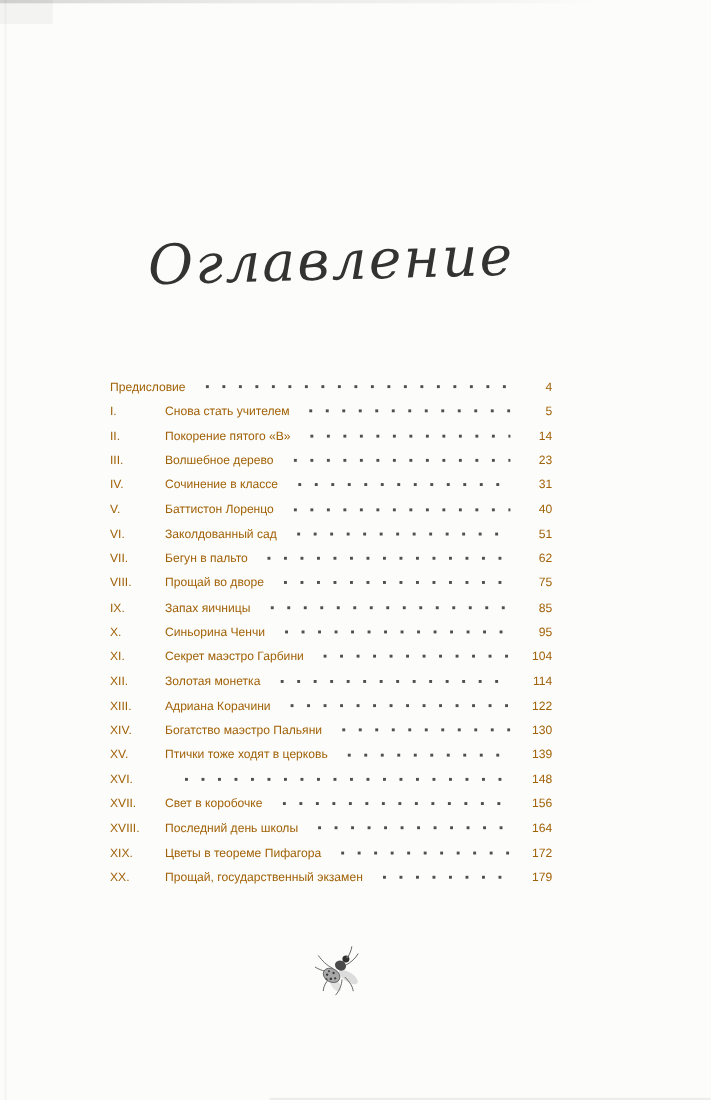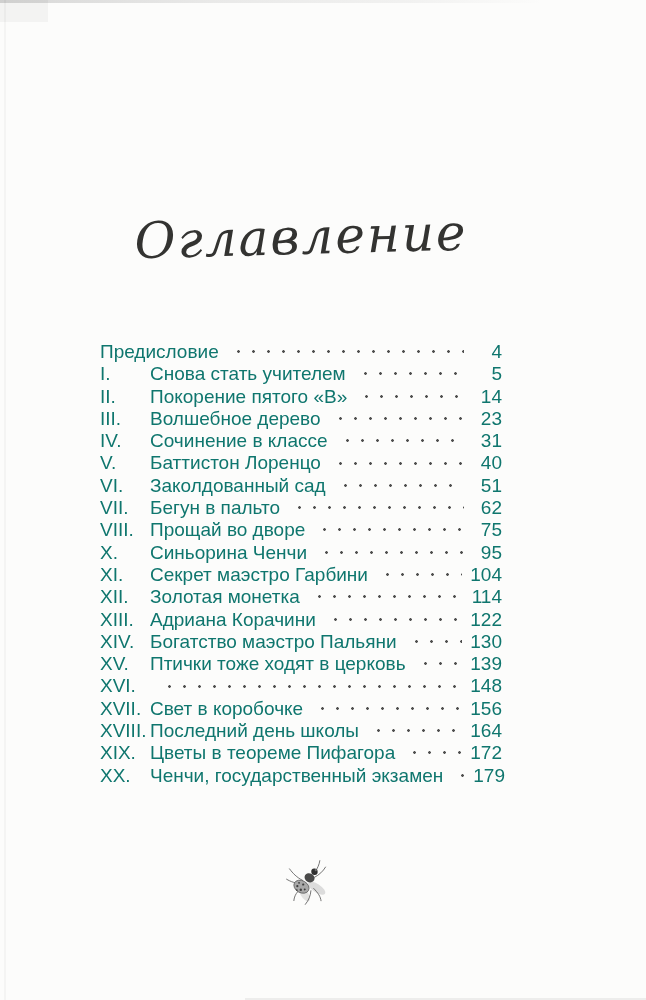--- a/index.html
+++ b/index.html
@@ -40,22 +40,22 @@
     font-style:italic;
     font-weight:normal;
     font-size:50px;
     letter-spacing:2px;
     color:#333331;
     transform:rotate(-1.5deg);
   }
   .toc{
     position:absolute;
     top:341px;left:100px;width:402px;
-    color:#0f766e;
-    font-size:19px;
+    color:#a16207;
+    font-size:11px;
   }
   .toc-row{
     display:flex;
     height:22.3px;
     line-height:22.3px;
     white-space:nowrap;
   }
   .roman{
     min-width:47px;
     flex:0 0 auto;
@@ -154,20 +154,26 @@
         <span class="page-num">62</span>
       </div>
 
       <div class="toc-row">
         <span class="roman">VIII.</span>
         <span class="chapter-title">Прощай во дворе</span>
         <span class="leader"></span>
         <span class="page-num">75</span>
       </div>
 
+      <div class="toc-row">
+        <span class="roman">IX.</span>
+        <span class="chapter-title">Запах яичницы</span>
+        <span class="leader"></span>
+        <span class="page-num">85</span>
+      </div>
 
       <div class="toc-row">
         <span class="roman">X.</span>
         <span class="chapter-title">Синьорина Ченчи</span>
         <span class="leader"></span>
         <span class="page-num">95</span>
       </div>
 
       <div class="toc-row">
         <span class="roman">XI.</span>
@@ -226,21 +232,21 @@
 
       <div class="toc-row">
         <span class="roman">XIX.</span>
         <span class="chapter-title">Цветы в теореме Пифагора</span>
         <span class="leader"></span>
         <span class="page-num">172</span>
       </div>
 
       <div class="toc-row">
         <span class="roman">XX.</span>
-        <span class="chapter-title">Ченчи, государственный экзамен</span>
+        <span class="chapter-title">Прощай, государственный экзамен</span>
         <span class="leader"></span>
         <span class="page-num">179</span>
       </div>
 
     </div>
 
   <div class="fly">
     <svg width="50" height="52" viewBox="0 0 50 52">
       <g transform="rotate(-6 25 26)">
 

